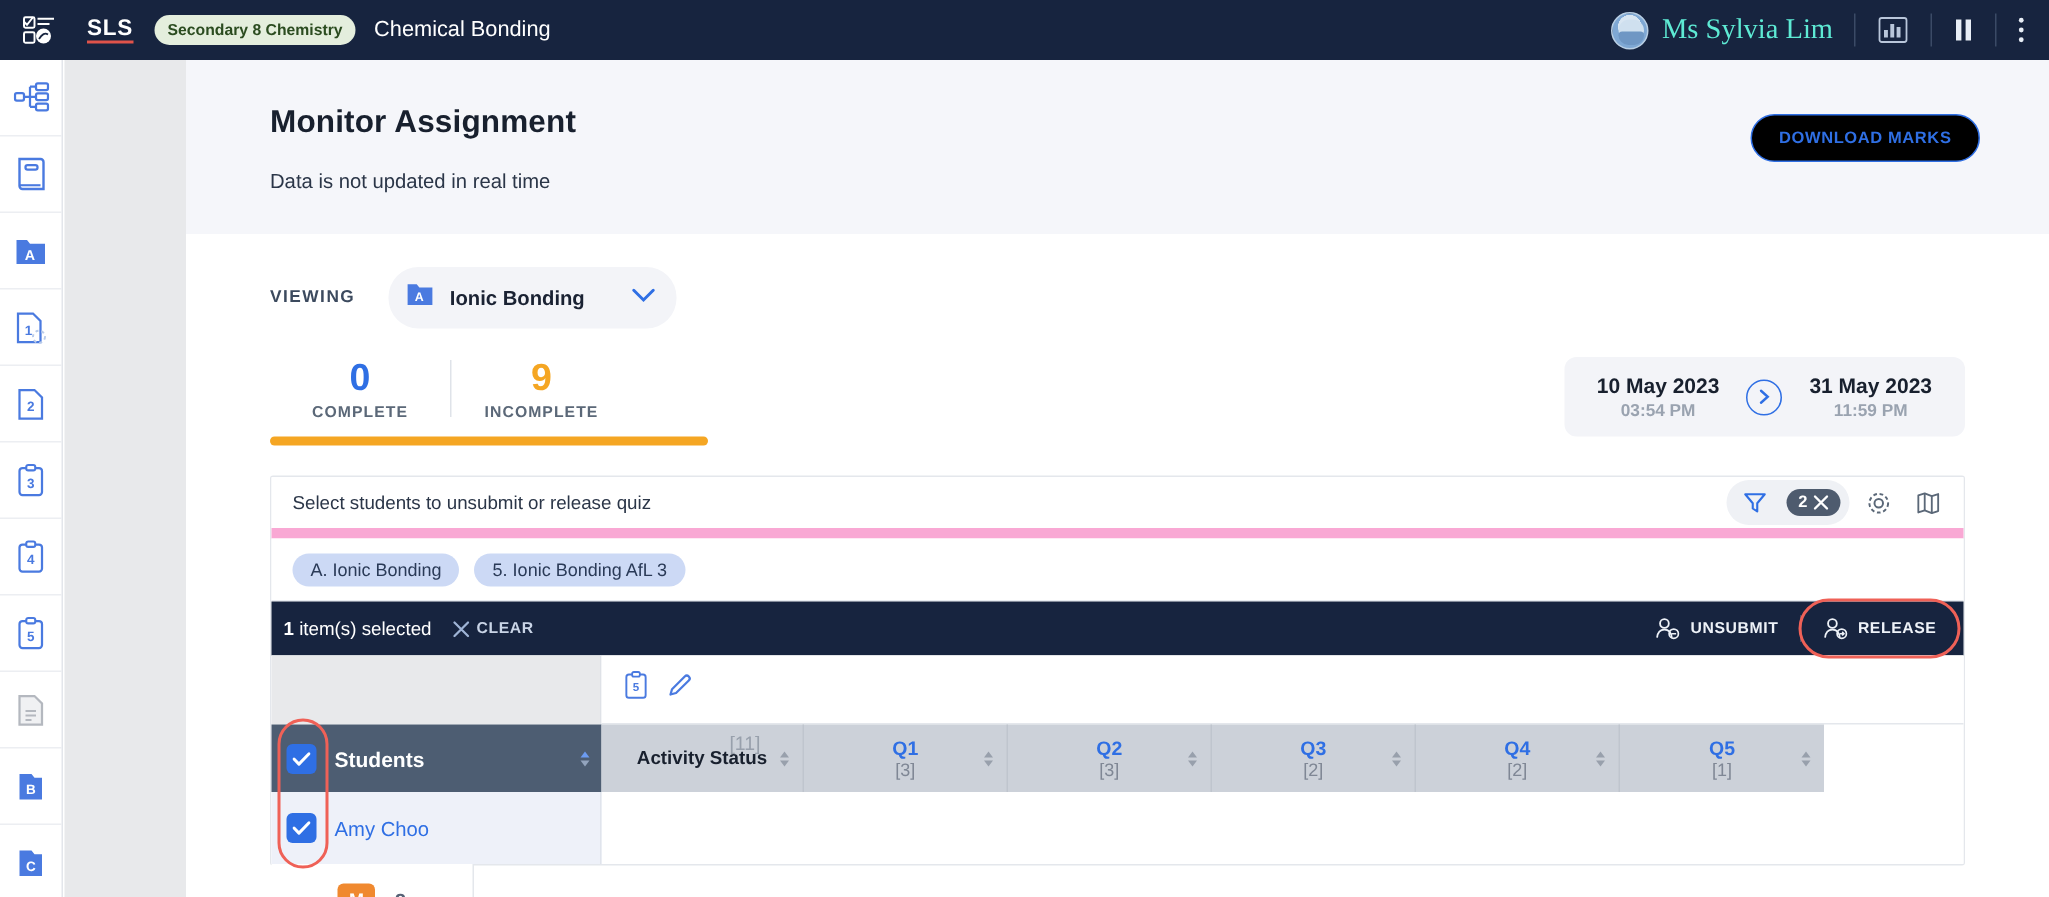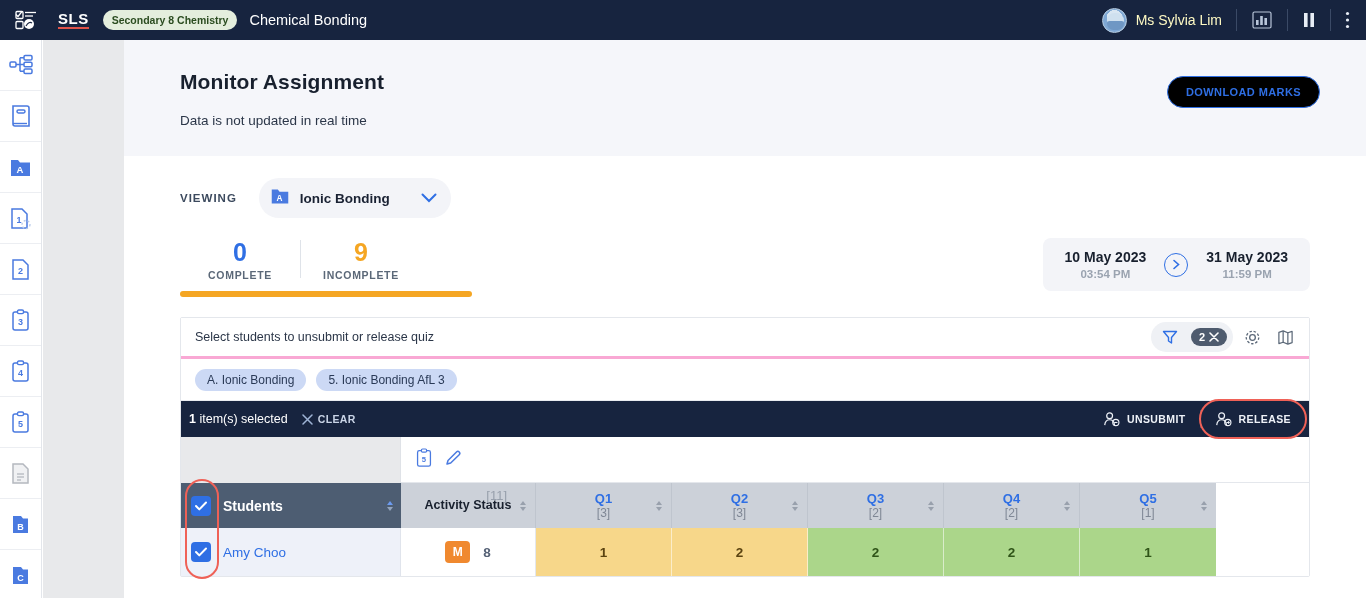--- a/index.html
+++ b/index.html
@@ -34,21 +34,21 @@
     border: 1px solid #b9cfe4; position: relative; overflow: hidden;
   }
   .tb-avatar::before {
     content: ""; position: absolute; left: 4px; top: 4px; width: 17px; height: 10px;
     background: #cfe0ef; border-radius: 8px 8px 3px 3px;
   }
   .tb-avatar::after {
     content: ""; position: absolute; left: 4px; top: 12px; width: 17px; height: 9px;
     background: #6f97c4; border-radius: 3px 3px 8px 8px;
   }
-  .tb-name { margin-left: 9px; font-size: 14px; color: #fef9c3; }
+  .tb-name { margin-left: 9px; font-size: 19px; color: #5eead4; font-family: Liberation Serif, serif; }
   .tb-sep { width: 1px; height: 22px; background: #3b4a66; margin: 0 14px; }
   .tb-icon { display: flex; align-items: center; justify-content: center; cursor: pointer; }
 
   
   .rail {
     position: absolute; top: 40px; left: 0; width: 42px; height: 558px;
     background: #ffffff; border-right: 1px solid #e3e6eb;
   }
   .rail-item {
     height: 51px; display: flex; align-items: center; justify-content: center;
@@ -110,21 +110,21 @@
   .dr-time { font-size: 11.5px; font-weight: 700; color: #9aa3b0; margin-top: 3px; text-align: center; }
   .dr-arrow {
     width: 24px; height: 24px; border-radius: 50%; border: 1.4px solid #2f6fe4;
     display: flex; align-items: center; justify-content: center; cursor: pointer;
   }
 
   
   .panel { margin-top: 26px; border: 1px solid #e4e7ec; border-radius: 2px; }
   .panel-top {
     height: 41px; display: flex; align-items: center; padding: 0 10px 0 14px;
-    border-bottom: 3px solid #f9a8d4; background: #fff;
+    border-bottom: 7px solid #f9a8d4; background: #fff;
   }
   .panel-hint { font-size: 12.5px; color: #2b3648; }
   .panel-tools { margin-left: auto; display: flex; align-items: center; gap: 6px; }
   .tool-group {
     display: flex; align-items: center; gap: 8px; background: #eff1f5;
     border-radius: 16px; padding: 4px 6px;
   }
   .count-pill {
     display: flex; align-items: center; gap: 4px; background: #4e5b6e; color: #fff;
     border-radius: 12px; padding: 3px 8px; font-size: 11px; font-weight: 700; cursor: pointer;
@@ -188,21 +188,21 @@
     text-align: center;
   }
   .hdr-main { font-size: 13px; font-weight: 700; color: #2f6fe4; line-height: 15px; }
   .hdr-main.dark { color: #18202e; font-size: 12.5px; }
   .hdr-sub { font-size: 12px; color: #7f8795; line-height: 14px; }
   .hdr-brk {
     position: absolute; top: 5px; right: 28px; font-size: 13px; color: #98a0ac;
   }
   .hdr-sorter { position: absolute; right: 9px; top: 50%; transform: translateY(-50%); cursor: pointer; }
 
-  .row-data { height: 48px; }
+  .row-data { height: 48px; flex-direction: column; }
   .cell-stu {
     background: #eef1f9; display: flex; align-items: center; padding: 0 8px 0 10px;
     border-right: 1px solid #e0e4ec; height: 48px;
   }
   .stu-name { font-size: 13.5px; color: #2f6fe4; margin-left: 12px; }
   .cell-act {
     background: #fff; display: flex; align-items: center; justify-content: center;
     gap: 13px; border-right: 1px solid #e4e7ec; height: 48px;
   }
   .m-badge {

